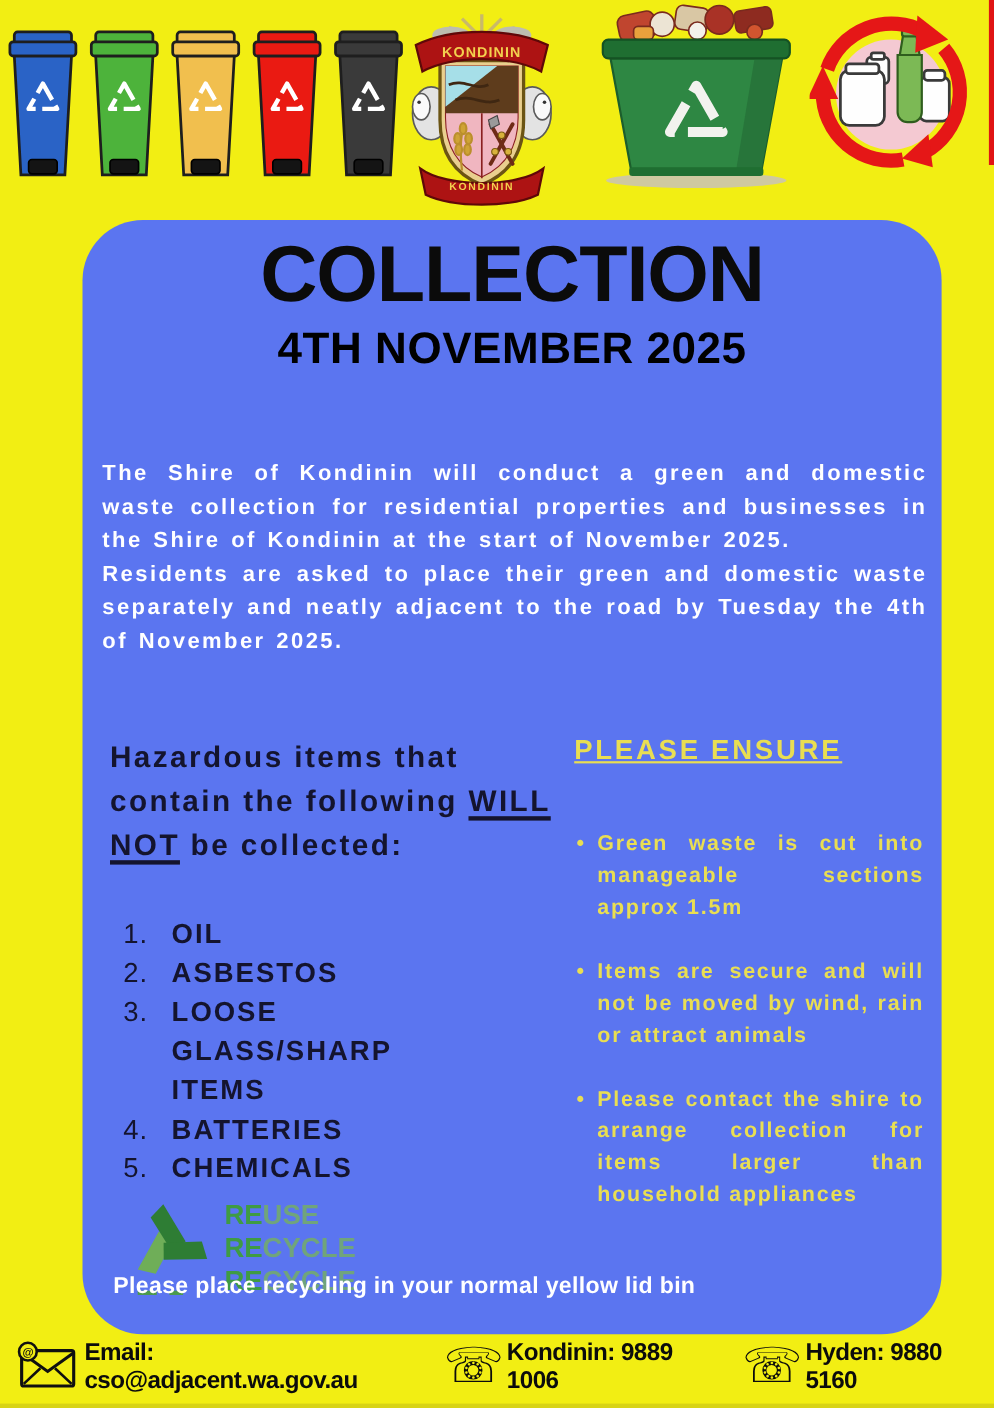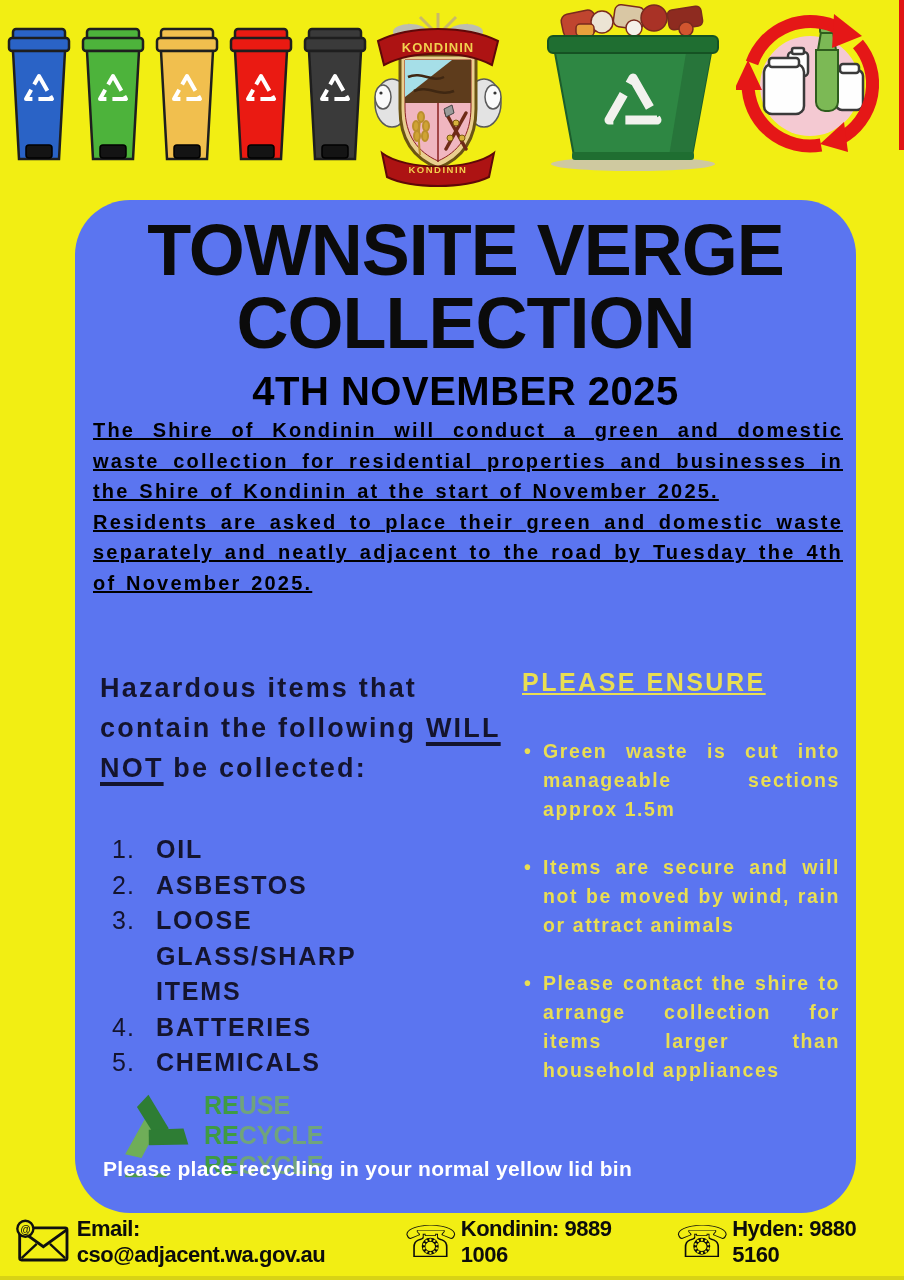--- a/index.html
+++ b/index.html
@@ -36,21 +36,21 @@
   ol.hazard li { counter-increment:haz; position:relative; }
   ol.hazard li::before { content:counter(haz) "."; position:absolute; left:-44px; font-weight:400; letter-spacing:1px; }
   .recycle-logo { margin:6px 0 0 6px; display:flex; align-items:center; gap:2px; }
   .rl-text { font-weight:bold; font-size:25px; line-height:30px; letter-spacing:0; }
   .rl-strong { color:#3f9b43; }
   .rl-rest { color:#74ad68; opacity:.85; }
   .footnote { position:absolute; left:28px; bottom:32px; font-weight:bold;
               font-size:21px; letter-spacing:.3px;text-align:center; }
   .col-right { position:absolute; left:447px; top:468px; width:318px; }
   .ensure-heading { font-weight:bold; font-size:25px; letter-spacing:2.5px;text-decoration:underline; }
-  ul.ensure { list-style:none; margin:40px 0 0 0; font-weight:bold; font-size:19.5px;
+  ul.ensure { list-style:none; margin:56px 0 0 0; font-weight:bold; font-size:19.5px;
               line-height:29px; letter-spacing:1.6px; }
   ul.ensure li { position:relative; padding-left:21px; text-align:justify; margin-bottom:29px; }
   ul.ensure li::before { content:"\2022"; position:absolute; left:2px; }
   
   .footer { position:absolute; left:0; right:0; bottom:0; height:68px;
             display:flex; align-items:center; padding:0 0 8px 14px;
             font-weight:bold; font-size:22px; letter-spacing:-.5px; }
   .footer .grp { display:flex; align-items:center; }
   .footer .grp + .grp { margin-left:16px; }
   .env-icon { width:58px; height:46px; margin-right:6px; }
@@ -205,26 +205,25 @@
         <path d="M12,54 L26,84 L-2,84 Z"></path>
       </g>
     </svg>
 
     <div class="red-edge"></div>
   </div>
 
   <div class="card" style="background-color: rgb(91, 117, 240);">
 
     <div class="title">
-      <div>TOWNSITE VERGE</div>
       <div>COLLECTION</div>
     </div>
     <div class="date">4TH NOVEMBER 2025</div>
 
-    <div class="paras" style="color: #000000; text-decoration: underline;">
+    <div class="paras" style="color: #ffffff;">
       <p>The Shire of Kondinin will conduct a green and domestic waste collection for residential properties and businesses in the Shire of Kondinin at the start of November 2025.</p>
       <p>Residents are asked to place their green and domestic waste separately and neatly adjacent to the road by Tuesday the 4th of November 2025.</p>
     </div>
 
     <div class="col-left" style="color: rgb(20, 20, 46);">
       <div class="hazard-heading">
         <span>Hazardous items that contain the following </span><span class="em">WILL NOT</span><span> be collected:</span>
       </div>
       <ol class="hazard">
         <li>OIL</li>

